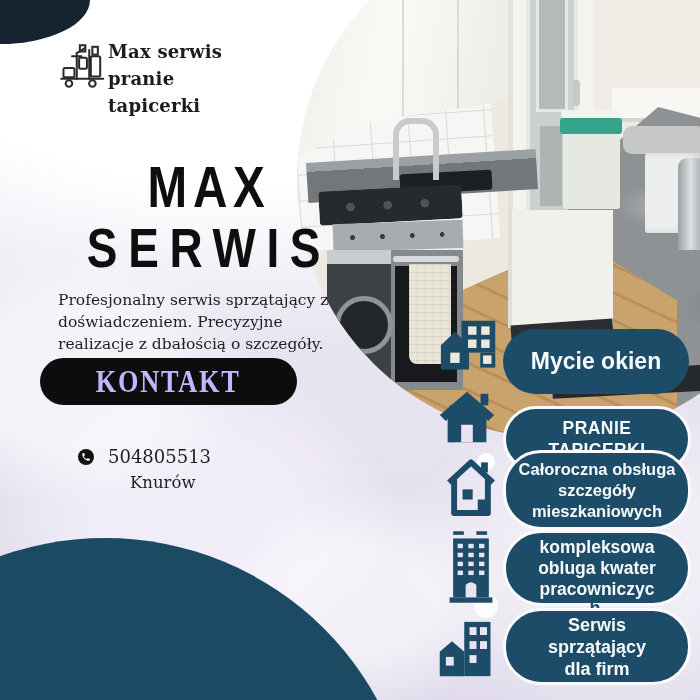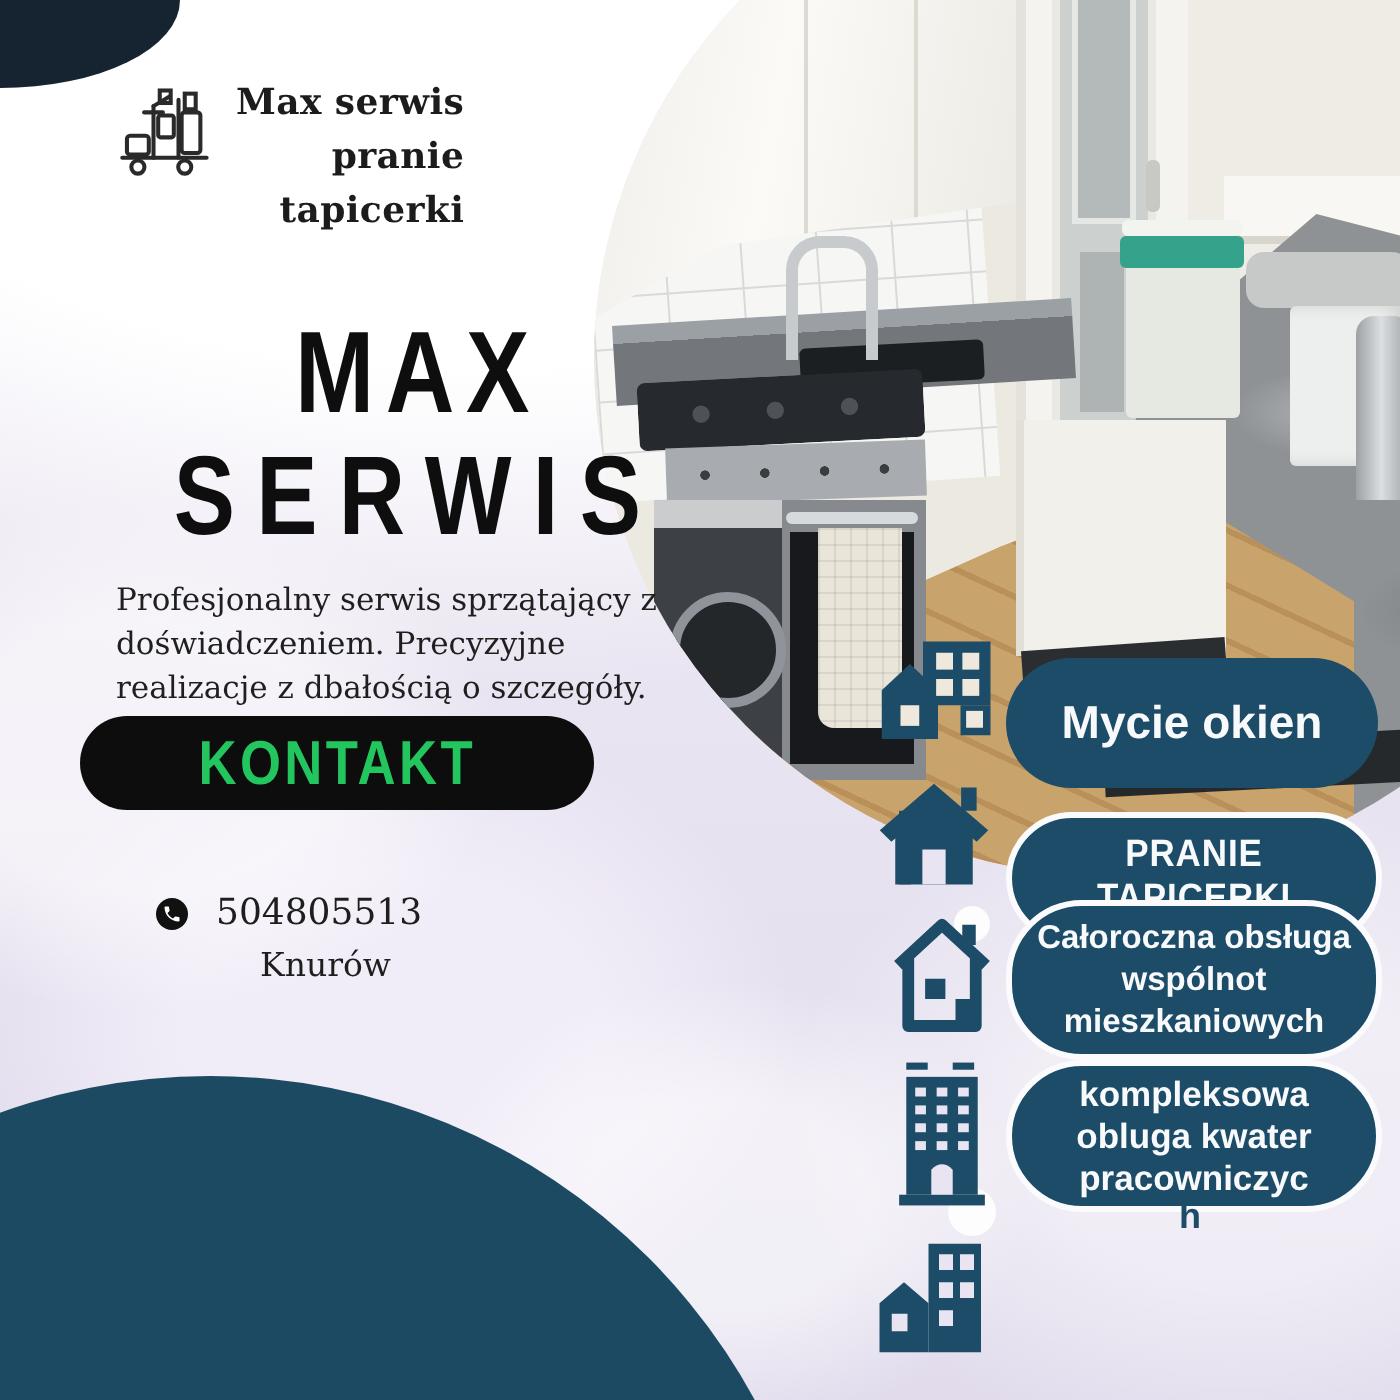--- a/index.html
+++ b/index.html
@@ -10,35 +10,35 @@
       radial-gradient(900px 540px at 34% -6%, #ffffff 0 42%, rgba(255,255,255,0) 72%),
       radial-gradient(240px 170px at 10% 54%, rgba(255,255,255,.55) 0 40%, rgba(255,255,255,0) 75%),
       radial-gradient(300px 220px at 88% 80%, rgba(255,255,255,.45) 0 35%, rgba(255,255,255,0) 75%),
       radial-gradient(200px 150px at 52% 86%, rgba(255,255,255,.55) 0 35%, rgba(255,255,255,0) 75%),
       radial-gradient(260px 200px at 28% 74%, rgba(244,240,250,.8) 0 40%, rgba(244,240,250,0) 78%),
       linear-gradient(180deg, rgba(233,228,241,0) 50%, rgba(222,216,234,.7) 100%);}
   .abs{position:absolute;}
   
   .corner{left:0;top:0;width:90px;height:44px;background:#152430;border-radius:0 0 100% 0;z-index:6;}
   
-  .logo{left:58px;top:38px;z-index:5;display:flex;gap:10px;text-align:right;}
+  .logo{left:58px;top:38px;z-index:5;display:flex;}
   .logo-text{font-family:"DejaVu Serif",serif;font-weight:bold;color:#1c1c1c;
     font-size:18px;line-height:27px;letter-spacing:.2px;}
   
   .heading{left:0;top:158px;width:340px;text-align:center;color:#0e0e0e;z-index:5;padding-left:39px;}
   .heading .l1,.heading .l2{display:block;font-weight:900;transform:scaleX(.82);transform-origin:center;}
   .heading .l1{font-size:58px;line-height:58px;letter-spacing:7px;}
   .heading .l2{font-size:56px;line-height:60px;letter-spacing:13px;margin-top:2px;}
   
   .intro{left:58px;top:289px;width:300px;font-family:"DejaVu Serif",serif;
     font-size:15.5px;line-height:22px;color:#1f1f1f;z-index:5;}
   
   .kontakt{left:40px;top:358px;width:257px;height:47px;background:#0d0d0d;border-radius:24px;
-    display:flex;align-items:center;justify-content:center;color:#22c55e;font-weight:900;
-    font-size:31px;letter-spacing:2px;z-index:5;cursor:pointer;}
+    display:flex;align-items:center;justify-content:center;color:#c4b5fd;font-weight:900;
+    font-size:31px;letter-spacing:2px;z-index:5;cursor:pointer;font-family:Liberation Serif, serif;}
   .kontakt span{transform:scaleX(.85);}
   .contact{left:78px;top:446px;z-index:5;font-family:"DejaVu Serif",serif;color:#1e1e1e;}
   .phone-row{display:flex;align-items:center;gap:14px;font-size:18px;}
   .phone-ic{width:16px;height:16px;border-radius:50%;background:#111;display:flex;align-items:center;justify-content:center;}
   .city{margin:6px 0 0 52px;font-size:16.5px;}
   
   .navy-circle{left:-205px;top:538px;width:620px;height:620px;border-radius:50%;background:#1d4a63;z-index:2;}
   .dot{border-radius:50%;background:#fdfdfd;z-index:2;}
   
   .pill{position:absolute;background:#1d4c68;color:#f7f9fb;border-radius:38px;
@@ -267,20 +267,23 @@
       </g>
   </svg>
 
   <div class="pill" style="left:503px;top:329px;width:186px;height:65px">
     <span style="font-size:23px">Mycie okien</span>
   </div>
   <div class="pill" style="left:503px;top:406px;width:182px;height:60px;border:3px solid #fbfbfd">
     <span style="font-size:19px;letter-spacing:.5px;transform:scaleX(.92)">PRANIE TAPICERKI</span>
   </div>
   <div class="pill" style="left:503px;top:450px;width:182px;height:74px;border:3px solid #fbfbfd">
-    <span style="font-size:16.5px;line-height:21px;max-width:172px">Całoroczna obsługa wspólnot mieszkaniowych</span>
+    <span style="font-size:16.5px;line-height:21px;max-width:172px">Całoroczna obsługa szczegóły mieszkaniowych</span>
   </div>
   <div class="pill" style="left:503px;top:530px;width:182px;height:70px;border:3px solid #fbfbfd">
     <span style="font-size:17.5px;line-height:21px;max-width:140px">kompleksowa obluga kwater pracowniczyc</span>
   </div>
   <div class="abs" style="left:560px;top:598px;width:70px;text-align:center;color:#1d4c68;font-weight:bold;font-size:18px;z-index:4">h</div>
+  <div class="pill" style="left:503px;top:608px;width:182px;height:71px;border:3px solid #fbfbfd">
+    <span style="font-size:18px;line-height:22px;max-width:122px">Serwis sprzątający dla firm</span>
+  </div>
 
 </div>
 
 </body></html>

